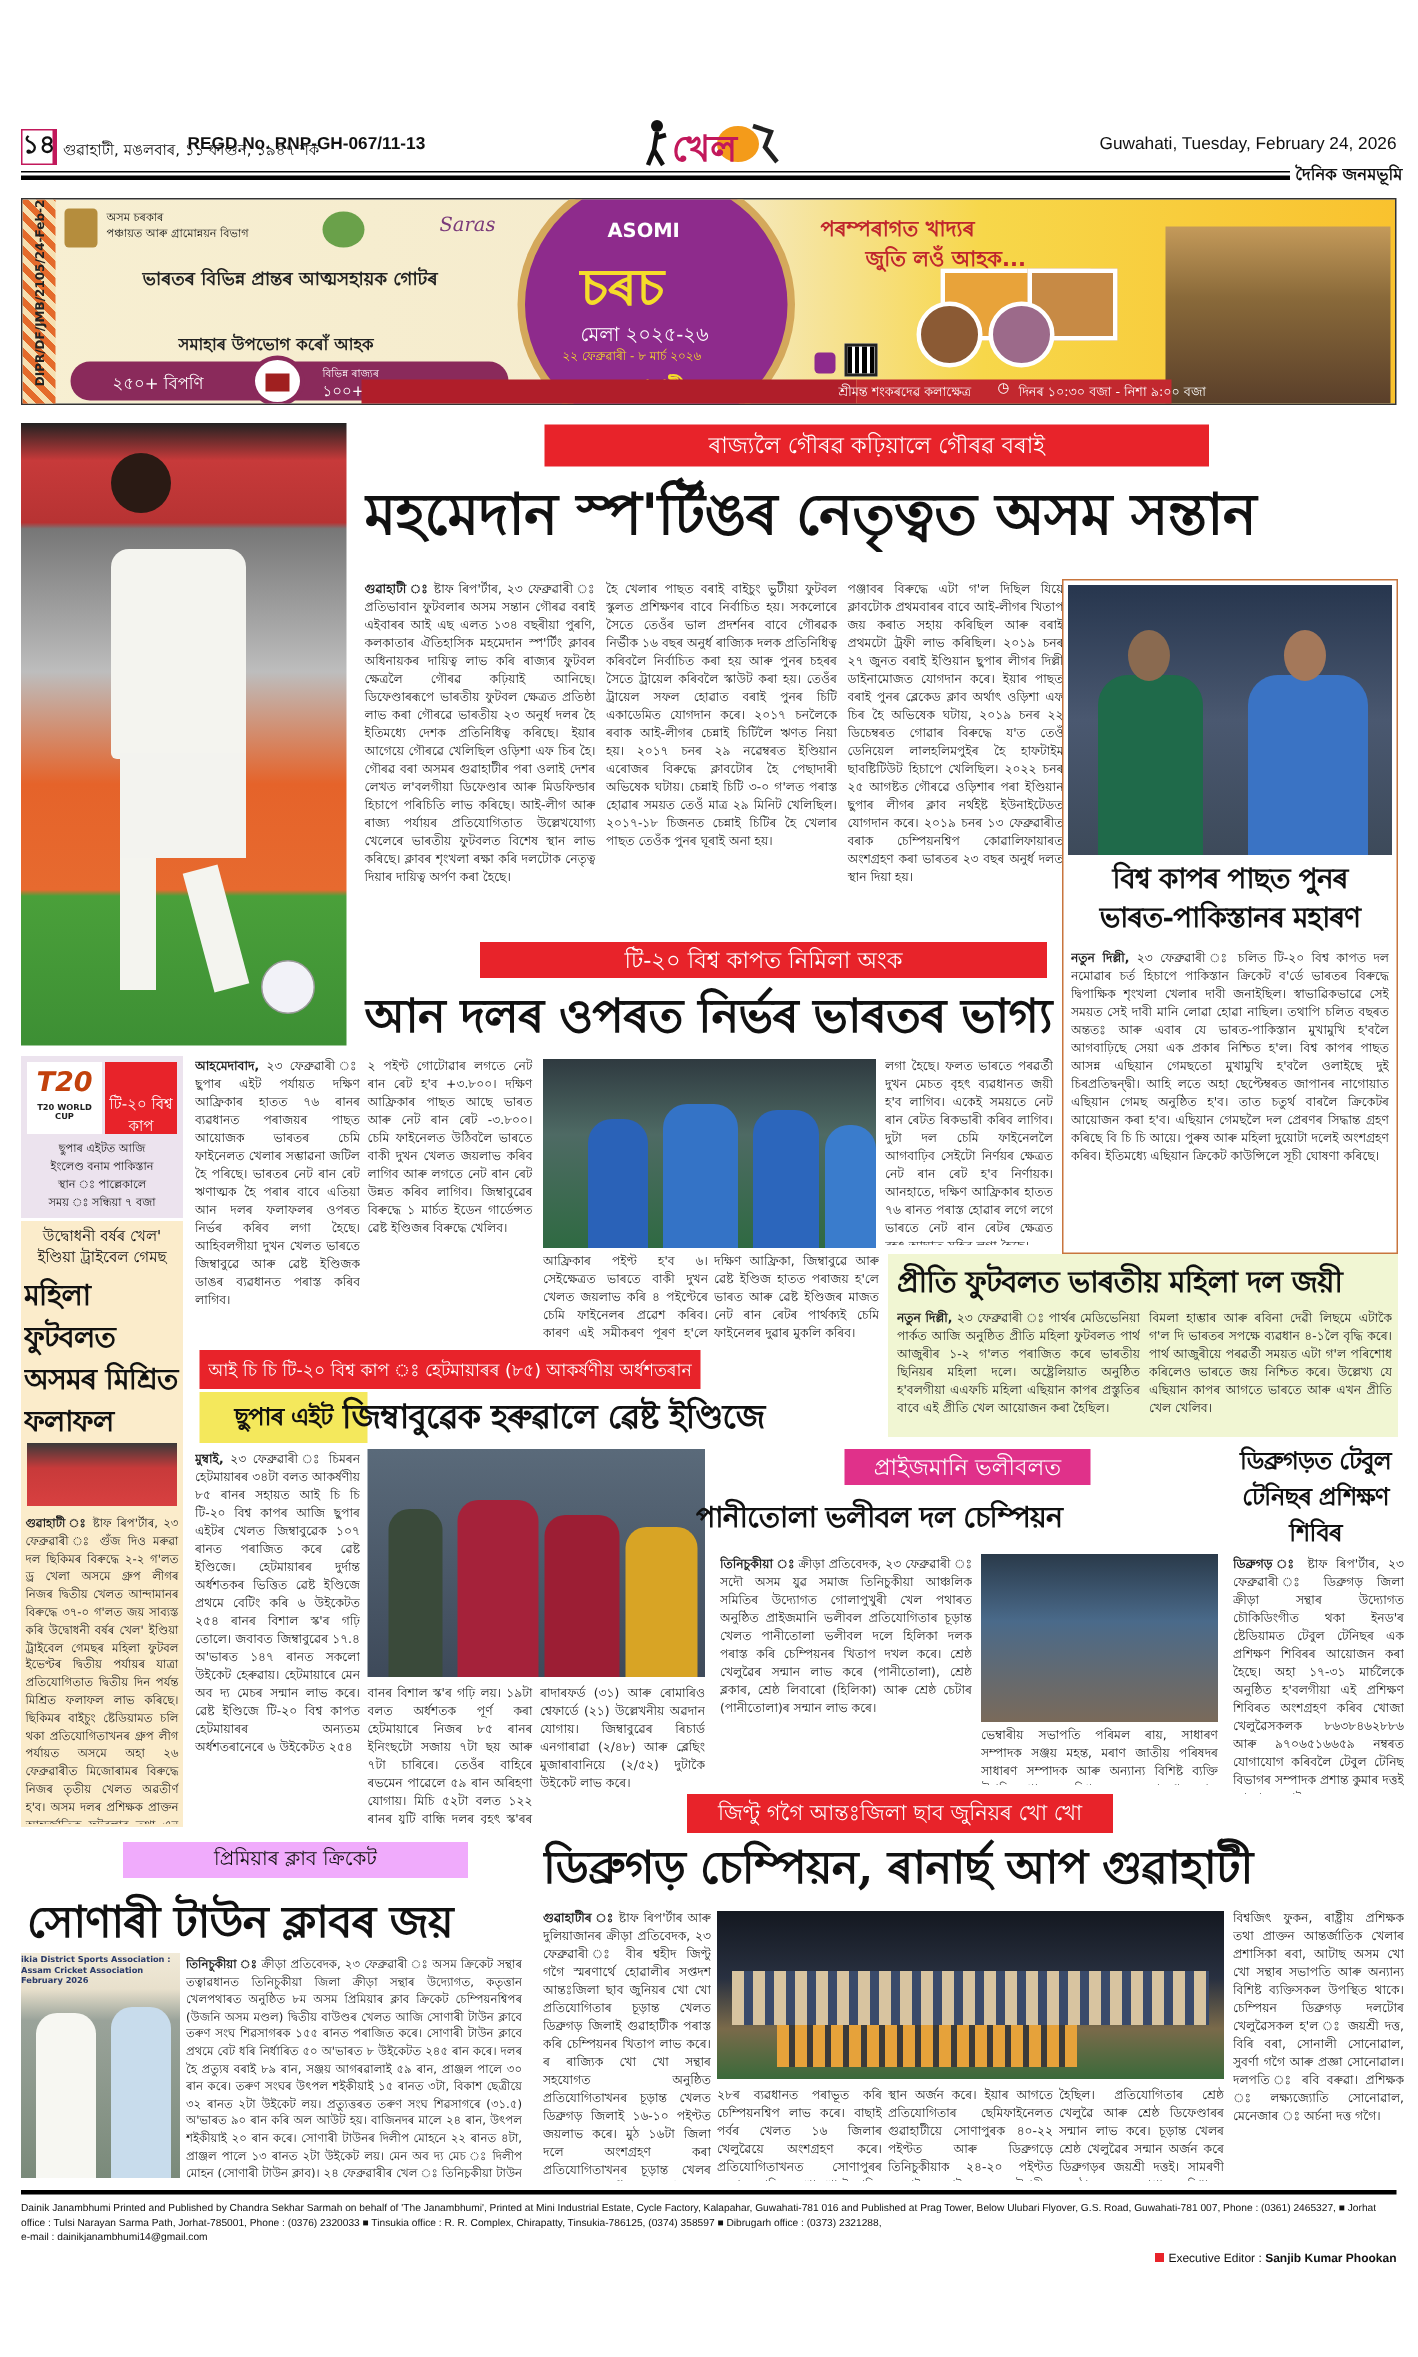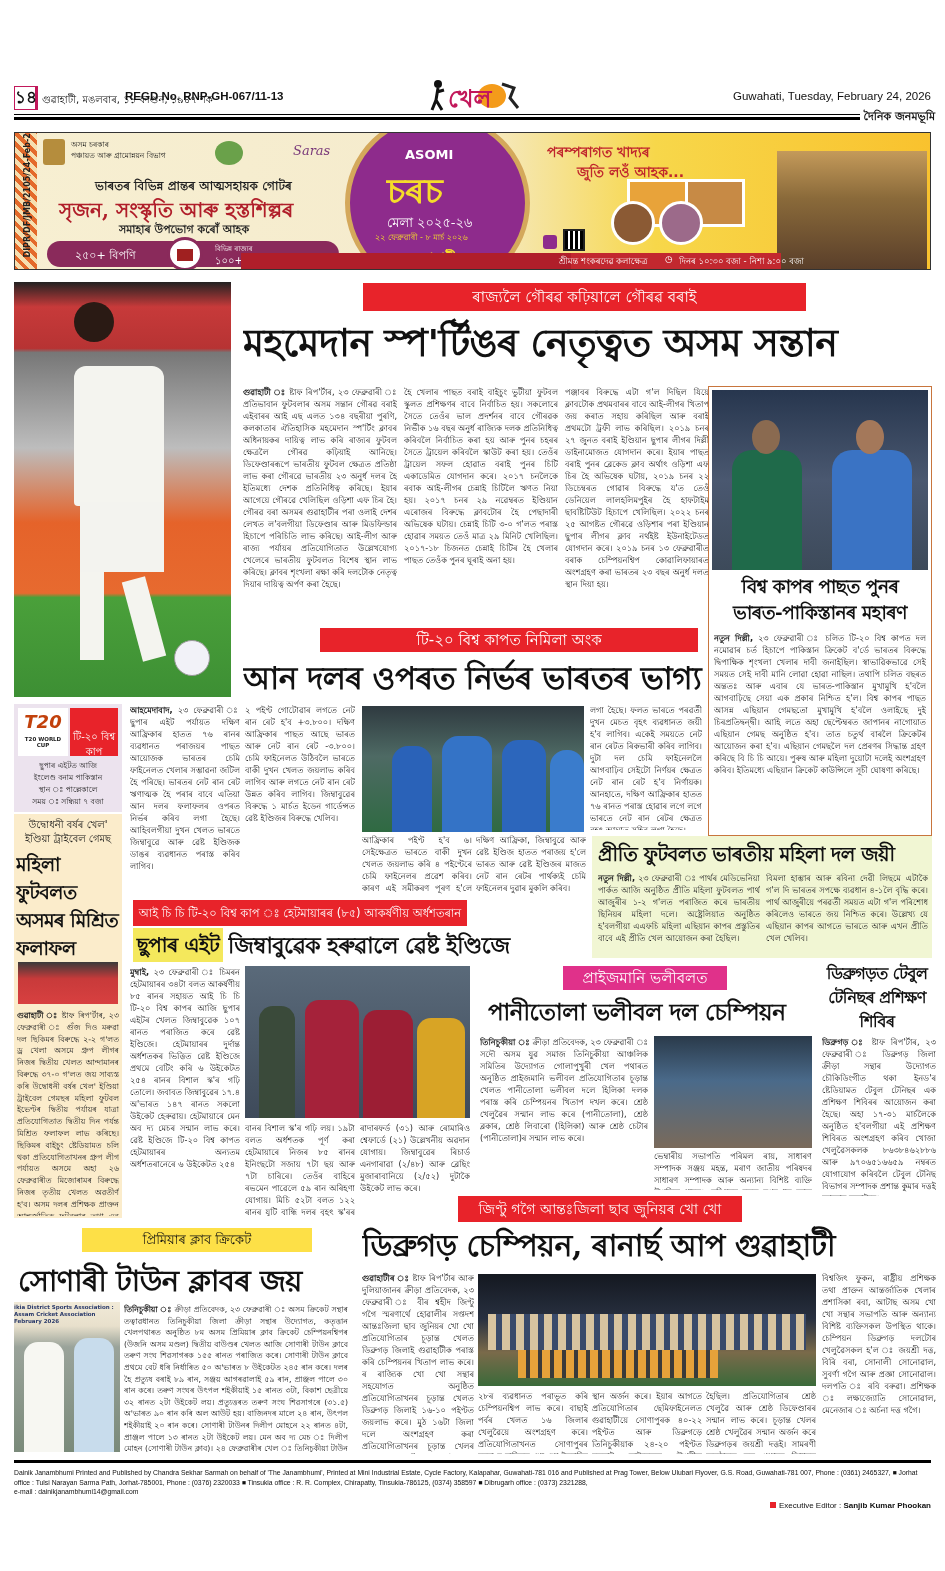--- a/index.html
+++ b/index.html
@@ -55,21 +55,20 @@
 <div id="ad" class="abs">
   <div id="ad-vert" class="abs">
       <span>DIPR/DF/JMB/2105/24-Feb-26</span>
     </div>
   <div class="abs" style="left:28px;top:6px;width:22px;height:26px;background:#b58d3d;border-radius:3px"></div>
   <div class="ad-t" style="left:56px;top:6px;font-size:7.5px">অসম চৰকাৰ</div>
   <div class="ad-t" style="left:56px;top:17px;font-size:7.5px">পঞ্চায়ত আৰু গ্ৰামোন্নয়ন বিভাগ</div>
   <div class="abs" style="left:200px;top:8px;width:28px;height:24px;border-radius:50%;background:#6aa14a"></div>
   <div class="ad-t" style="left:278px;top:10px;font-size:13px;color:#7a3a7a;font-style:italic;font-family:'DejaVu Serif',serif">Saras</div>
   <div class="ad-t" style="left:80px;top:44px;font-size:12px;font-weight:bold;color:#222">ভাৰতৰ বিভিন্ন প্ৰান্তৰ আত্মসহায়ক গোটৰ</div>
-  <div class="ad-t" style="left:44px;top:62px;font-size:20px;font-weight:bold;color:#b01e2a;font-family:'DejaVu Serif',serif">সৃজন, সংস্কৃতি আৰু হস্তশিল্পৰ</div>
   <div class="ad-t" style="left:104px;top:88px;font-size:11px;font-weight:bold;color:#222">সমাহাৰ উপভোগ কৰোঁ আহক</div>
   <div id="ad-bar1" class="abs"></div>
   <div class="ad-t" style="left:60px;top:114px;font-size:11px;color:#fff">২৫০+ বিপণি</div>
   <div class="abs" style="left:152px;top:104px;width:36px;height:34px;border-radius:50%;background:#fff;border:3px solid #8a2a5b">
       <div style="margin:9px auto;width:16px;height:12px;background:#a02020"></div>
     </div>
   <div class="ad-t" style="left:200px;top:110px;font-size:7px;color:#fff">বিভিন্ন ৰাজ্যৰ</div>
   <div class="ad-t" style="left:200px;top:120px;font-size:10px;color:#fff">১০০+ বিপণি</div>
   <div id="ad-circle" class="abs"></div>
   <div class="ad-t" style="left:390px;top:14px;font-size:13px;font-weight:bold;color:#fff">ASOMI</div>
@@ -150,42 +149,42 @@
 <div class="abs hl" style="left:16px;top:850px;width:104px;font-size:19px;line-height:28px;text-align:left;white-space:normal">মহিলা ফুটবলত অসমৰ মিশ্ৰিত ফলাফল</div>
 <div class="abs photo" style="left:18px;top:962px;width:100px;height:42px;background:linear-gradient(180deg,#3a3a3a 0,#c83a3a 40%,#d84040 100%)"></div>
 <div class="abs col-text" style="left:17px;top:1010px;width:102px;height:206px;font-size:7.8px;line-height:11.8px"><b>গুৱাহাটী ঃ</b> <span>ষ্টাফ ৰিপ'ৰ্টাৰ, ২৩ ফেব্ৰুৱাৰী ঃ গুঁজ দিও মৰুৱা দল ছিকিমৰ বিৰুদ্ধে ২-২ গ'লত ড্ৰ খেলা অসমে গ্ৰুপ লীগৰ নিজৰ দ্বিতীয় খেলত আন্দামানৰ বিৰুদ্ধে ৩৭-০ গ'লত জয় সাব্যস্ত কৰি উদ্বোধনী বৰ্ষৰ খেল' ইণ্ডিয়া ট্ৰাইবেল গেমছৰ মহিলা ফুটবল ইভেণ্টৰ দ্বিতীয় পৰ্যায়ৰ যাত্ৰা প্ৰতিযোগিতাত দ্বিতীয় দিন পৰ্যন্ত মিশ্ৰিত ফলাফল লাভ কৰিছে। ছিকিমৰ বাইচুং ষ্টেডিয়ামত চলি থকা প্ৰতিযোগিতাখনৰ গ্ৰুপ লীগ পৰ্যায়ত অসমে অহা ২৬ ফেব্ৰুৱাৰীত মিজোৰামৰ বিৰুদ্ধে নিজৰ তৃতীয় খেলত অৱতীৰ্ণ হ'ব। অসম দলৰ প্ৰশিক্ষক প্ৰাক্তন আন্তৰ্জাতিক ফুটবলাৰ তথা এন আই এছ প্ৰশিক্ষক পল্লৱিতা বড়া।</span></div>
 
 <div class="abs" style="left:592px;top:836px;width:340px;height:122px;background:#f1f6d3"></div>
 <div class="abs hl" style="left:598px;top:840px;width:330px;font-size:19.5px;line-height:30px">প্ৰীতি ফুটবলত ভাৰতীয় মহিলা দল জয়ী</div>
 <div class="abs col-text" style="left:598px;top:872px;width:162px;height:84px"><b>নতুন দিল্লী,</b> <span>২৩ ফেব্ৰুৱাৰী ঃ পাৰ্থৰ মেডিভেনিয়া পাৰ্কত আজি অনুষ্ঠিত প্ৰীতি মহিলা ফুটবলত পাৰ্থ আজুৰীৰ ১-২ গ'লত পৰাজিত কৰে ভাৰতীয় ছিনিয়ৰ মহিলা দলে। অষ্ট্ৰেলিয়াত অনুষ্ঠিত হ'বলগীয়া এএফচি মহিলা এছিয়ান কাপৰ প্ৰস্তুতিৰ বাবে এই প্ৰীতি খেল আয়োজন কৰা হৈছিল।</span></div>
 <div class="abs col-text" style="left:766px;top:872px;width:162px;height:84px">বিমলা হাম্ভাৰ আৰু ৰবিনা দেৱী লিছমে এটাকৈ গ'ল দি ভাৰতৰ সপক্ষে ব্যৱধান ৪-১লৈ বৃদ্ধি কৰে। পাৰ্থ আজুৰীয়ে পৰৱৰ্তী সময়ত এটা গ'ল পৰিশোধ কৰিলেও ভাৰতে জয় নিশ্চিত কৰে। উল্লেখ্য যে এছিয়ান কাপৰ আগতে ভাৰতে আৰু এখন প্ৰীতি খেল খেলিব।</div>
 
 <div class="abs kicker" style="left:133px;top:900px;width:334px;height:26px;background:#e8232a;font-size:11.5px;line-height:26px">আই চি চি টি-২০ বিশ্ব কাপ ঃ হেটমায়াৰৰ (৮৫) আকৰ্ষণীয় অৰ্ধশতৰান</div>
-<div class="abs hl" style="left:133px;top:928px;width:90px;height:34px;background:#f4e85c;font-size:20px;line-height:34px;text-align:center">ছুপাৰ এইট</div>
+<div class="abs hl" style="left:133px;top:928px;width:112px;height:34px;background:#f4e85c;font-size:16px;line-height:34px;text-align:center">ছুপাৰ এইট</div>
 <div class="abs hl" style="left:228px;top:928px;width:360px;font-size:22px;line-height:34px">জিম্বাবুৱেক হৰুৱালে ৱেষ্ট ইণ্ডিজে</div>
 <div class="abs col-text" style="left:130px;top:966px;width:110px;height:250px"><b>মুম্বাই,</b> <span>২৩ ফেব্ৰুৱাৰী ঃ চিমৰন হেটমায়াৰৰ ৩৪টা বলত আকৰ্ষণীয় ৮৫ ৰানৰ সহায়ত আই চি চি টি-২০ বিশ্ব কাপৰ আজি ছুপাৰ এইটৰ খেলত জিম্বাবুৱেক ১০৭ ৰানত পৰাজিত কৰে ৱেষ্ট ইণ্ডিজে। হেটমায়াৰৰ দুৰ্দান্ত অৰ্ধশতকৰ ভিত্তিত ৱেষ্ট ইণ্ডিজে প্ৰথমে বেটিং কৰি ৬ উইকেটত ২৫৪ ৰানৰ বিশাল স্ক'ৰ গঢ়ি তোলে। জবাবত জিম্বাবুৱেৰ ১৭.৪ অ'ভাৰত ১৪৭ ৰানত সকলো উইকেট হেৰুৱায়। হেটমায়াৰে মেন অব দ্য মেচৰ সন্মান লাভ কৰে। ৱেষ্ট ইণ্ডিজে টি-২০ বিশ্ব কাপত হেটমায়াৰৰ অন্যতম অৰ্ধশতৰানেৰে ৬ উইকেটত ২৫৪</span></div>
 <div class="abs photo" style="left:245px;top:966px;width:225px;height:152px;background:linear-gradient(180deg,#5a6a7a 0,#3e4a5a 100%)">
   <div class="abs" style="left:14px;top:40px;width:36px;height:112px;background:#3a4a3a;border-radius:14px 14px 0 0"></div>
   <div class="abs" style="left:60px;top:34px;width:54px;height:118px;background:#a5223a;border-radius:14px 14px 0 0"></div>
   <div class="abs" style="left:118px;top:44px;width:50px;height:108px;background:#9c1e34;border-radius:14px 14px 0 0"></div>
   <div class="abs" style="left:172px;top:52px;width:48px;height:100px;background:#d8a425;border-radius:14px 14px 0 0"></div>
 </div>
 <div class="abs col-text" style="left:245px;top:1122px;width:110px;height:94px">বানৰ বিশাল স্ক'ৰ গঢ়ি লয়। ১৯টা বলত অৰ্ধশতক পূৰ্ণ কৰা হেটমায়াৰে নিজৰ ৮৫ ৰানৰ ইনিংছটো সজায় ৭টা ছয় আৰু ৭টা চাৰিৰে। তেওঁৰ বাহিৰে ৰভমেন পাৱেলে ৫৯ ৰান অৰিহণা যোগায়। মিচি ৫২টা বলত ১২২ ৰানৰ যুটি বান্ধি দলৰ বৃহৎ স্ক'ৰৰ ভেটি গঢ়ে। উভয়ৰ বিদায়ৰ পাছত শেৰফান</div>
 <div class="abs col-text" style="left:360px;top:1122px;width:110px;height:94px">ৰাদাৰফৰ্ড (৩১) আৰু ৰোমাৰিও শ্বেফাৰ্ডে (২১) উল্লেখনীয় অৱদান যোগায়। জিম্বাবুৱেৰ ৰিচাৰ্ড এনগাৰাৱা (২/৪৮) আৰু ব্লেছিং মুজাৰাবানিয়ে (২/৫২) দুটাকৈ উইকেট লাভ কৰে।</div>
 
 <div class="abs kicker" style="left:563px;top:966px;width:164px;height:24px;background:#e0318a">প্ৰাইজমানি ভলীবলত</div>
-<div class="abs hl" style="left:488px;top:992px;width:335px;font-size:23px;line-height:40px">পানীতোলা ভলীবল দল চেম্পিয়ন</div>
+<div class="abs hl" style="left:464px;top:992px;width:335px;font-size:19px;line-height:40px">পানীতোলা ভলীবল দল চেম্পিয়ন</div>
 <div class="abs col-text" style="left:480px;top:1036px;width:168px;height:152px"><b>তিনিচুকীয়া ঃ</b> <span>ক্ৰীড়া প্ৰতিবেদক, ২৩ ফেব্ৰুৱাৰী ঃ সদৌ অসম যুৱ সমাজ তিনিচুকীয়া আঞ্চলিক সমিতিৰ উদ্যোগত গোলাপুখুৰী খেল পথাৰত অনুষ্ঠিত প্ৰাইজমানি ভলীবল প্ৰতিযোগিতাৰ চূড়ান্ত খেলত পানীতোলা ভলীবল দলে হিলিকা দলক পৰাস্ত কৰি চেম্পিয়নৰ খিতাপ দখল কৰে। শ্ৰেষ্ঠ খেলুৱৈৰ সন্মান লাভ কৰে (পানীতোলা), শ্ৰেষ্ঠ ব্লকাৰ, শ্ৰেষ্ঠ লিবাৰো (হিলিকা) আৰু শ্ৰেষ্ঠ চেটাৰ (পানীতোলা)ৰ সন্মান লাভ কৰে।</span></div>
 <div class="abs photo" style="left:654px;top:1036px;width:158px;height:112px;background:linear-gradient(180deg,#2a3a4a 0,#4a6a8a 40%,#7a6a5a 100%)"></div>
 <div class="abs col-text" style="left:654px;top:1150px;width:158px;height:40px">ভেম্বাৰীয় সভাপতি পৰিমল ৰায়, সাধাৰণ সম্পাদক সঞ্জয় মহন্ত, মৰাণ জাতীয় পৰিষদৰ সাধাৰণ সম্পাদক আৰু অন্যান্য বিশিষ্ট ব্যক্তি উপস্থিত থাকে। চেম্পিয়ন দলক নগদ ধন আৰু ট্ৰফী প্ৰদান কৰা হয়।</div>
 
 <div class="abs hl" style="left:818px;top:962px;width:118px;font-size:16px;line-height:24px;text-align:center;white-space:normal">ডিব্ৰুগড়ত টেবুল টেনিছৰ প্ৰশিক্ষণ শিবিৰ</div>
 <div class="abs col-text" style="left:822px;top:1036px;width:114px;height:160px"><b>ডিব্ৰুগড় ঃ</b> <span>ষ্টাফ ৰিপ'ৰ্টাৰ, ২৩ ফেব্ৰুৱাৰী ঃ ডিব্ৰুগড় জিলা ক্ৰীড়া সন্থাৰ উদ্যোগত চৌকিডিংগীত থকা ইনড'ৰ ষ্টেডিয়ামত টেবুল টেনিছৰ এক প্ৰশিক্ষণ শিবিৰৰ আয়োজন কৰা হৈছে। অহা ১৭-৩১ মাৰ্চলৈকে অনুষ্ঠিত হ'বলগীয়া এই প্ৰশিক্ষণ শিবিৰত অংশগ্ৰহণ কৰিব খোজা খেলুৱৈসকলক ৮৬৩৮৪৬২৮৮৬ আৰু ৯৭০৬৫১৬৬৫৯ নম্বৰত যোগাযোগ কৰিবলৈ টেবুল টেনিছ বিভাগৰ সম্পাদক প্ৰশান্ত কুমাৰ দত্তই আহ্বান জনাইছে।</span></div>
 
-<div class="abs kicker" style="left:82px;top:1228px;width:230px;height:24px;background:#fde047;color:#111;font-size:13px">প্ৰিমিয়াৰ ক্লাব ক্ৰিকেট</div>
+<div class="abs kicker" style="left:82px;top:1228px;width:230px;height:24px;background:#f0abfc;color:#111;font-size:13px">প্ৰিমিয়াৰ ক্লাব ক্ৰিকেট</div>
 <div class="abs hl" style="left:18px;top:1258px;width:330px;font-size:29px;line-height:46px">সোণাৰী টাউন ক্লাবৰ জয়</div>
 <div class="abs photo" style="left:14px;top:1302px;width:106px;height:150px;background:linear-gradient(180deg,#f1ead8 0,#e8e0cc 16%,#9aa39a 30%,#7a8a7a 100%)">
   <div class="abs" style="left:0;top:2px;width:106px;font-size:5.5px;line-height:7px;color:#2a3a6a;font-weight:bold;white-space:normal">ikia District Sports Association : Assam Cricket Association February 2026</div>
   <div class="abs" style="left:10px;top:40px;width:40px;height:110px;background:#f7f7f2;border-radius:14px 14px 0 0"></div>
   <div class="abs" style="left:60px;top:36px;width:40px;height:114px;background:#c8dcec;border-radius:14px 14px 0 0"></div>
 </div>
 <div class="abs col-text" style="left:124px;top:1304px;width:224px;height:148px;font-size:7.8px;line-height:11.6px"><b>তিনিচুকীয়া ঃ</b> <span>ক্ৰীড়া প্ৰতিবেদক, ২৩ ফেব্ৰুৱাৰী ঃ অসম ক্ৰিকেট সন্থাৰ তত্বাৱধানত তিনিচুকীয়া জিলা ক্ৰীড়া সন্থাৰ উদ্যোগত, কতৃত্তান খেলপথাৰত অনুষ্ঠিত ৮ম অসম প্ৰিমিয়াৰ ক্লাব ক্ৰিকেট চেম্পিয়নশ্বিপৰ (উজনি অসম মণ্ডল) দ্বিতীয় বাউণ্ডৰ খেলত আজি সোণাৰী টাউন ক্লাবে তৰুণ সংঘ শিৱসাগৰক ১৫৫ ৰানত পৰাজিত কৰে। সোণাৰী টাউন ক্লাবে প্ৰথমে বেট ধৰি নিৰ্ধাৰিত ৫০ অ'ভাৰত ৮ উইকেটত ২৪৫ ৰান কৰে। দলৰ হৈ প্ৰত্যুষ বৰাই ৮৯ ৰান, সঞ্জয় আগৰৱালাই ৫৯ ৰান, প্ৰাঞ্জল পালে ৩০ ৰান কৰে। তৰুণ সংঘৰ উৎপল শইকীয়াই ১৫ ৰানত ৩টা, বিকাশ ছেত্ৰীয়ে ৩২ ৰানত ২টা উইকেট লয়। প্ৰত্যুত্তৰত তৰুণ সংঘ শিৱসাগৰে (৩১.৫) অ'ভাৰত ৯০ ৰান কৰি অল আউট হয়। বাজিনদৰ মালে ২৪ ৰান, উৎপল শইকীয়াই ২০ ৰান কৰে। সোণাৰী টাউনৰ দিলীপ মোহনে ২২ ৰানত ৪টা, প্ৰাঞ্জল পালে ১৩ ৰানত ২টা উইকেট লয়। মেন অব দ্য মেচ ঃ দিলীপ মোহন (সোণাৰী টাউন ক্লাব)। ২৪ ফেব্ৰুৱাৰীৰ খেল ঃ তিনিচুকীয়া টাউন ক্লাব বনাম সোণাৰী টাউন ক্লাব (চেৰাইদেউ)।</span></div>
 
 <div class="abs kicker" style="left:458px;top:1196px;width:284px;height:26px;background:#e8232a;font-size:14px;line-height:26px">জিণ্টু গগৈ আন্তঃজিলা ছাব জুনিয়ৰ খো খো</div>
 <div class="abs hl" style="left:362px;top:1224px;width:575px;font-size:30px;line-height:44px">ডিব্ৰুগড় চেম্পিয়ন, ৰানাৰ্ছ আপ গুৱাহাটী</div>

